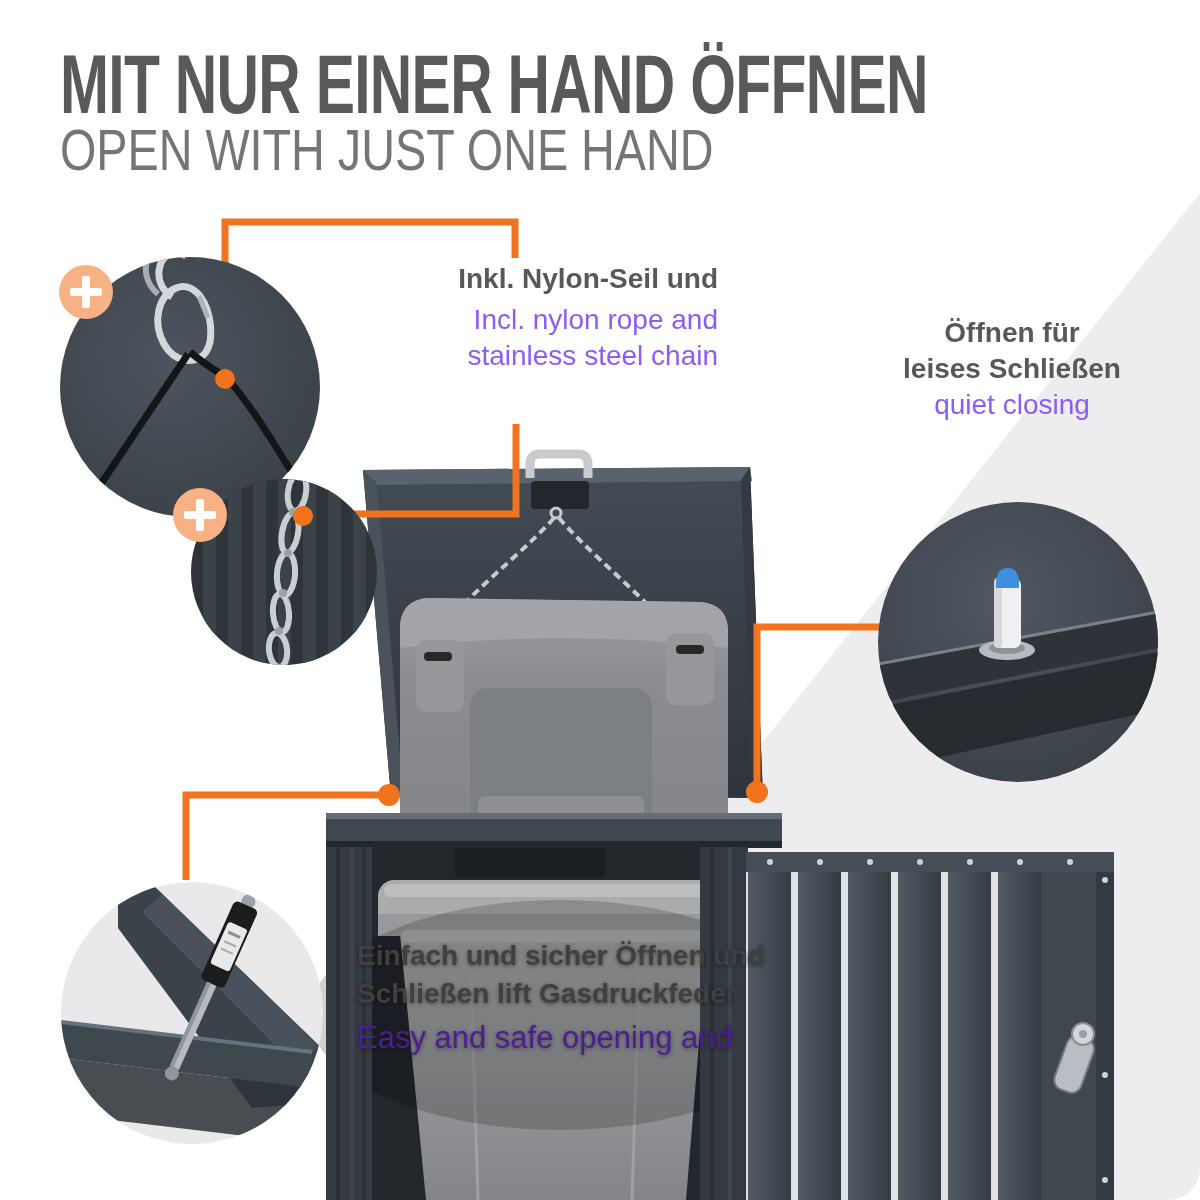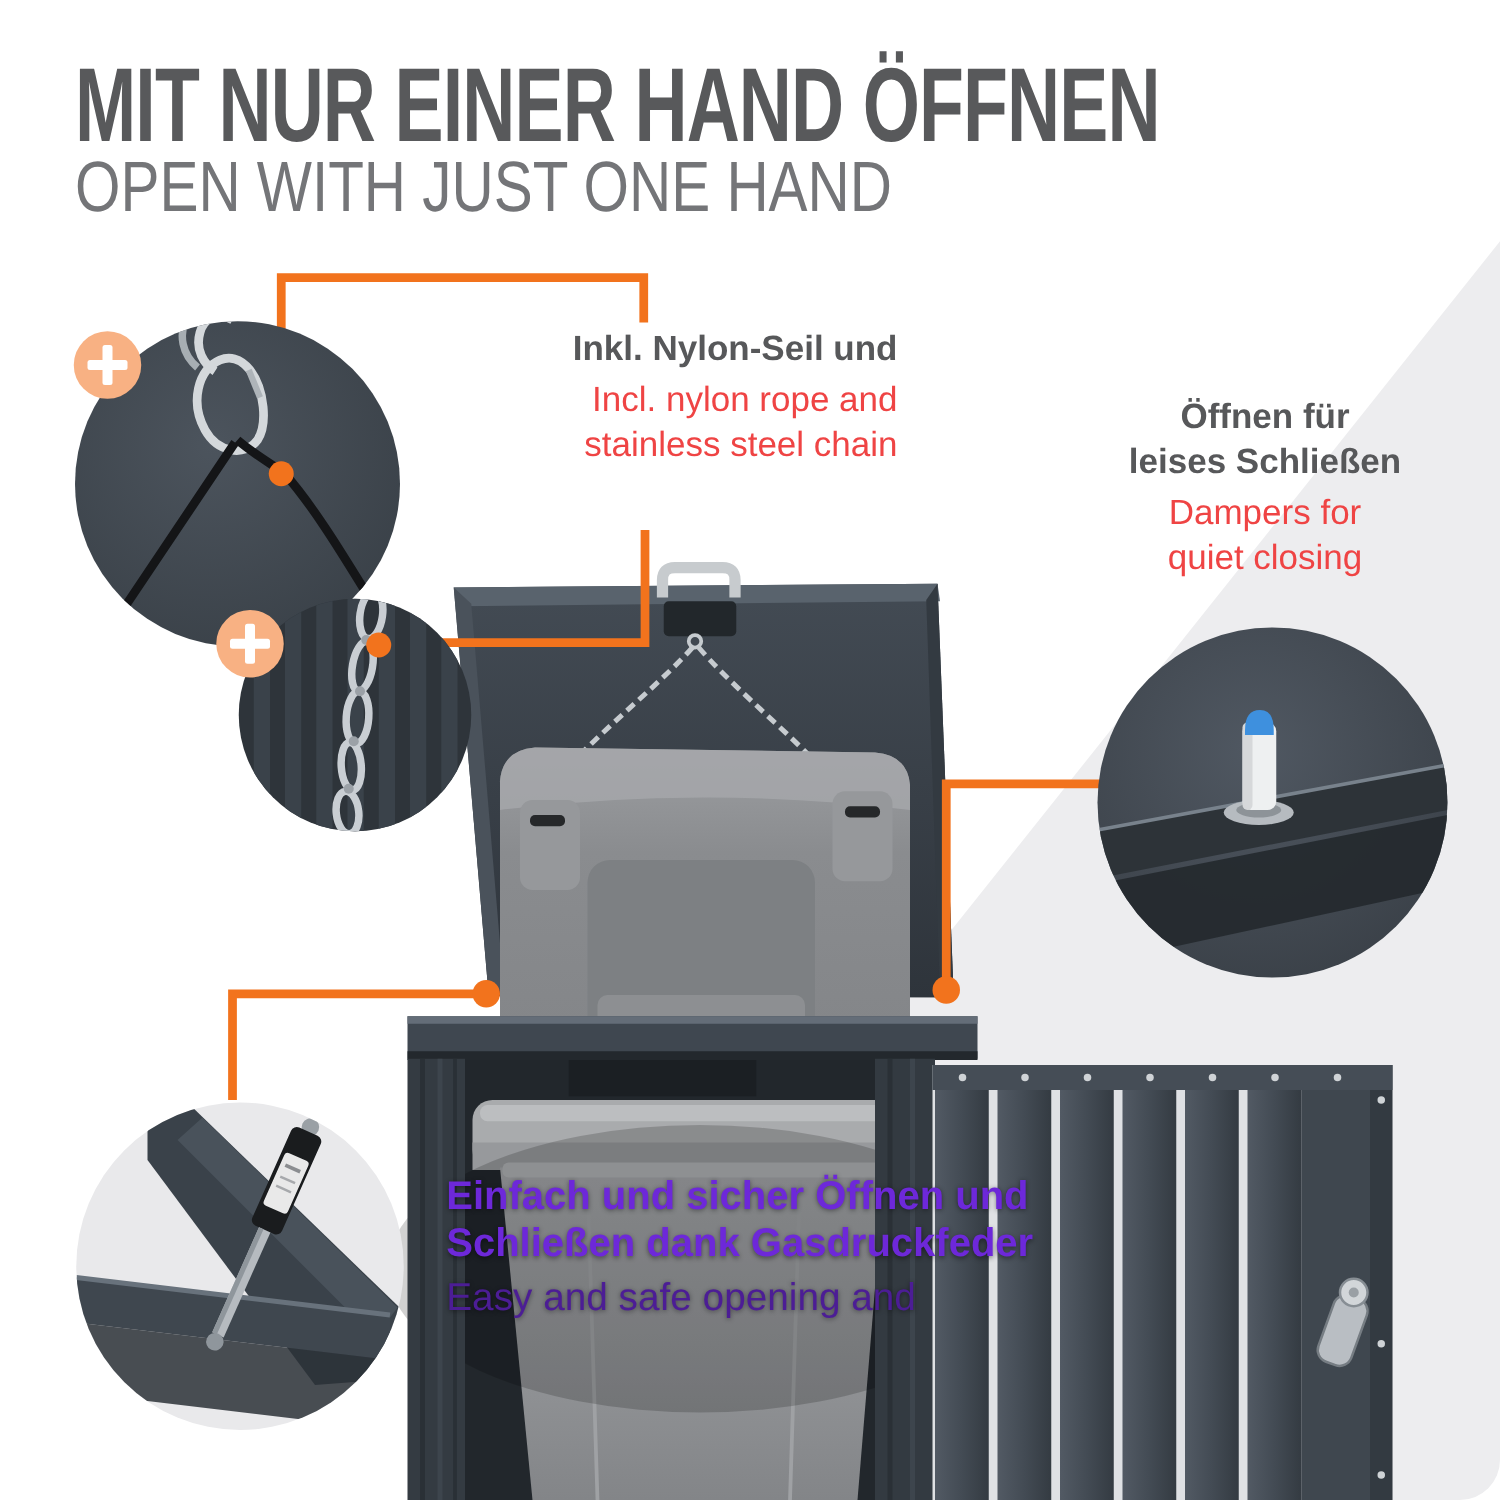--- a/index.html
+++ b/index.html
@@ -9,25 +9,25 @@
   
   .title{position:absolute;left:60px;top:42px;z-index:6;color:#58595B;font-weight:700;
          font-size:84px;letter-spacing:-1px;line-height:84px;white-space:nowrap;}
   .title .cond{display:inline-block;transform:scaleX(.70);transform-origin:0 0;}
   .subtitle{position:absolute;left:60px;top:120px;z-index:6;color:#747578;font-weight:400;
          font-size:57px;letter-spacing:0;line-height:60px;white-space:nowrap;}
   .subtitle .cond{display:inline-block;transform:scaleX(.82);transform-origin:0 0;}
   
   .callout{position:absolute;z-index:6;text-align:center;}
   .callout .de{font-weight:700;color:#57585A;font-size:28px;line-height:36px;}
-  .callout .en{font-weight:400;color:#ef4444;font-size:28px;line-height:36px;margin-top:5px;}
+  .callout .en{font-weight:400;color:#8b5cf6;font-size:28px;line-height:36px;margin-top:5px;}
   .co-rope{left:322px;top:261px;width:396px;text-align:right;}
   .co-damper{left:847px;top:315px;width:330px;}
   .co-gas{left:357px;top:937px;width:480px;text-align:left;}
-  .co-gas .de{color:#6d28d9;font-size:32px;line-height:38px;text-shadow:0 1px 4px rgba(0,0,0,.45);}
+  .co-gas .de{color:#404040;font-size:28px;line-height:38px;text-shadow:0 1px 4px rgba(0,0,0,.45);}
   .co-gas .en{color:#4c1d95;font-size:31px;line-height:37px;margin-top:6px;text-shadow:0 1px 4px rgba(0,0,0,.45);}
   
   .badge{position:absolute;z-index:7;width:54px;height:54px;border-radius:50%;background:#F8B183;}
   .badge .h,.badge .v{position:absolute;background:#ffffff;border-radius:2px;}
   .badge .h{left:11px;top:23px;width:32px;height:8px;}
   .badge .v{left:23px;top:11px;width:8px;height:32px;}
   .badge1{left:59px;top:265px;}
   .badge2{left:173px;top:488px;}
 </style>
 </head>
@@ -286,23 +286,22 @@
 
 <div class="callout co-rope">
   <div class="de">Inkl. Nylon-Seil und</div>
   <div class="en">Incl. nylon rope and</div>
   <div class="en" style="margin-top:0">stainless steel chain</div>
 </div>
 
 <div class="callout co-damper">
   <div class="de">Öffnen für</div>
   <div class="de">leises Schließen</div>
-  <div class="en">Dampers for</div>
   <div class="en" style="margin-top:0">quiet closing</div>
 </div>
 
 <div class="callout co-gas">
   <div class="de">Einfach und sicher Öffnen und</div>
-  <div class="de">Schließen dank Gasdruckfeder</div>
+  <div class="de">Schließen lift Gasdruckfeder</div>
   <div class="en">Easy and safe opening and</div>
 </div>
 
 </div>
 
 </body></html>

